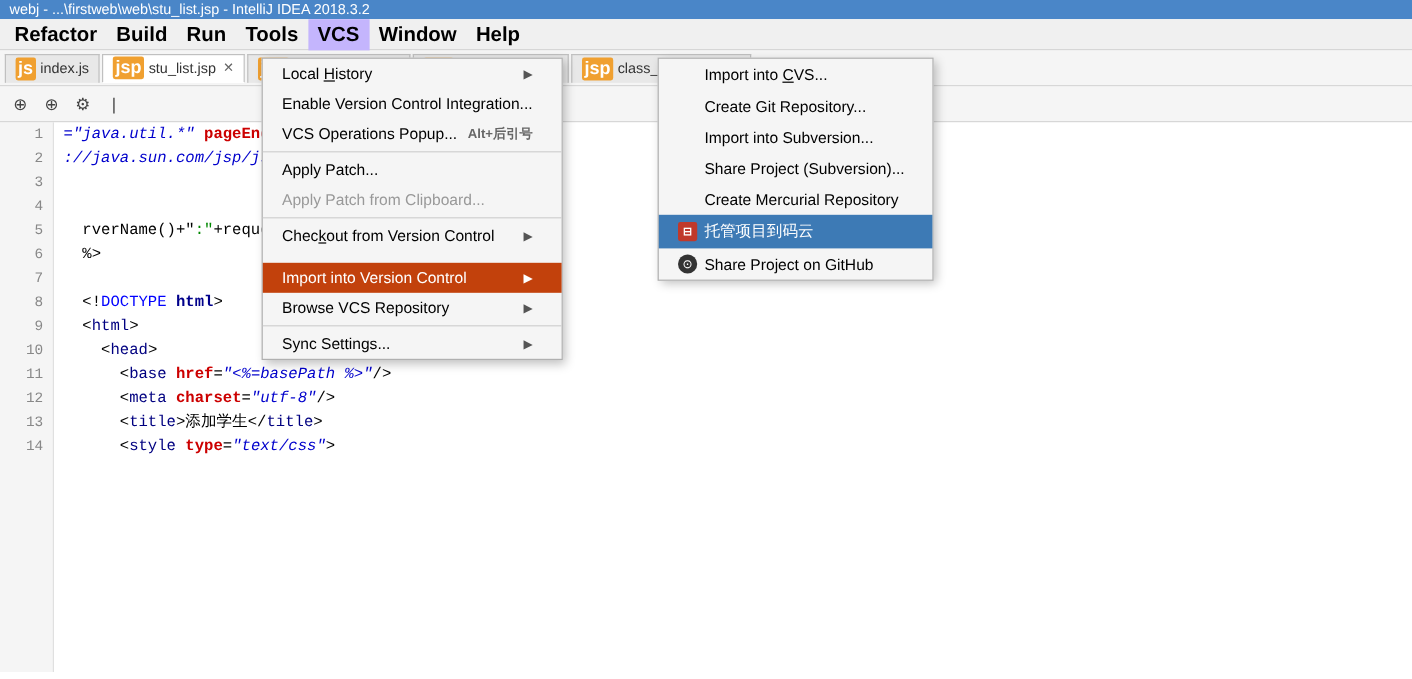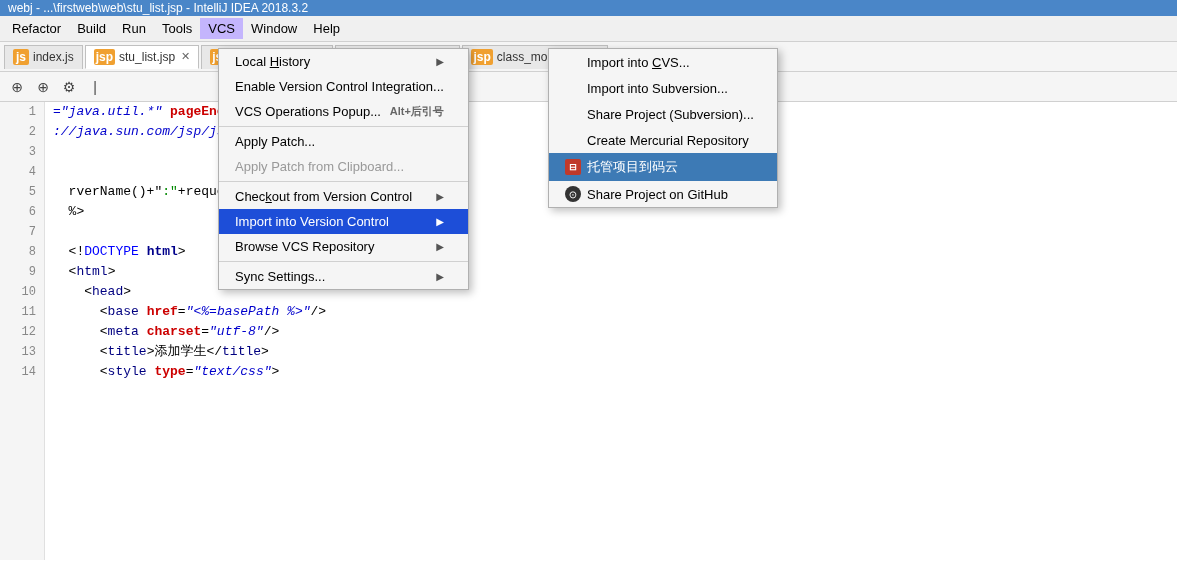--- a/index.html
+++ b/index.html
@@ -29,23 +29,24 @@
       background: #f0f0f0;
       display: flex;
       align-items: center;
       height: 26px;
       border-bottom: 1px solid #d0d0d0;
       padding: 0 4px;
     }
     .menu-item {
       padding: 3px 8px;
       cursor: pointer;
-      font-size: 13px;
+      font-size: 17px;
       color: #000;
       position: relative;
+      font-weight: bold;
     }
     .menu-item.active {
       background: #c4b5fd;
     }
 
     
     .tabs-bar {
       background: #f5f5f5;
       display: flex;
       align-items: center;
@@ -67,21 +68,21 @@
       gap: 4px;
       color: #333;
     }
     .tab.active {
       background: #ffffff;
       border-bottom: 1px solid #ffffff;
     }
     .tab .tab-icon {
       background: #f0a030;
       color: white;
-      font-size: 12px;
+      font-size: 15px;
       font-weight: bold;
       padding: 1px 2px;
       border-radius: 2px;
       min-width: 16px;
       text-align: center;
     }
     .tab .close-btn {
       font-size: 11px;
       color: #666;
       cursor: pointer;
@@ -252,22 +253,23 @@
       background: #333;
       display: flex;
       align-items: center;
       justify-content: center;
       color: white;
       font-size: 10px;
     }
 
     
     .dropdown-item.submenu-active {
-      background: #1d4ed8;
-      color: white;
+      background: #c2410c;
+      color: white;
+      margin-top: 10px;
     }
     .dropdown-item.submenu-active .dropdown-arrow {
       color: white;
     }
   </style>
 </head>
 <body>
 
 <div class="title-bar">
   <span>webj - ...\firstweb\web\stu_list.jsp - IntelliJ IDEA 2018.3.2</span>
@@ -393,20 +395,24 @@
   </div>
 </div>
 
 <div class="submenu">
   <div class="submenu-item">
     <span class="item-icon"></span>
     <span>Import into <u>C</u>VS...</span>
   </div>
   <div class="submenu-item">
     <span class="item-icon"></span>
+    <span>Create Git Repository...</span>
+  </div>
+  <div class="submenu-item">
+    <span class="item-icon"></span>
     <span>Import into Subversion...</span>
   </div>
   <div class="submenu-item">
     <span class="item-icon"></span>
     <span>Share Project (Subversion)...</span>
   </div>
   <div class="submenu-item">
     <span class="item-icon"></span>
     <span>Create Mercurial Repository</span>
   </div>

